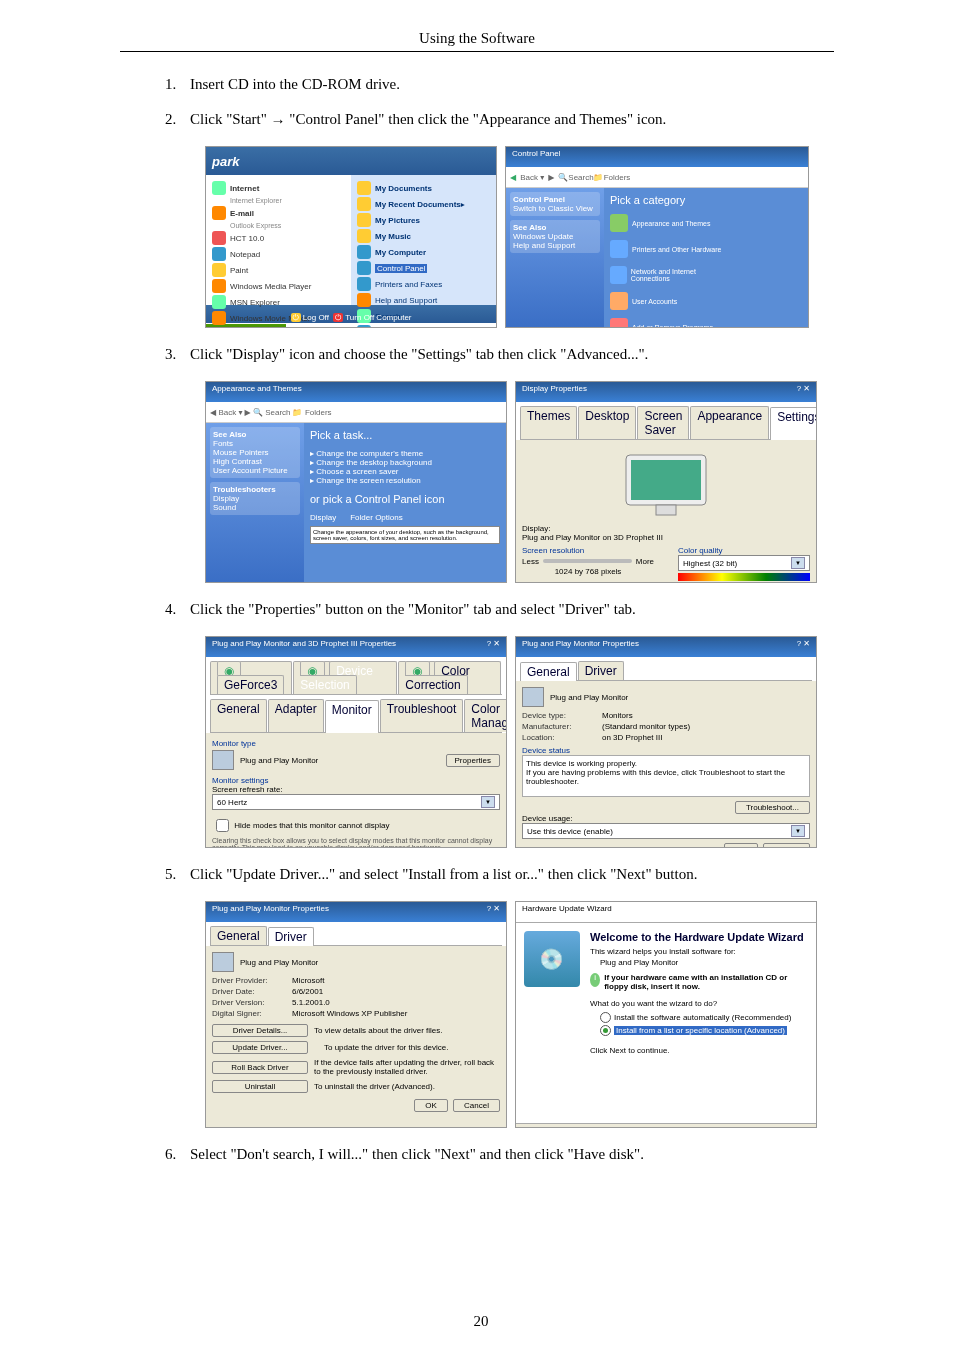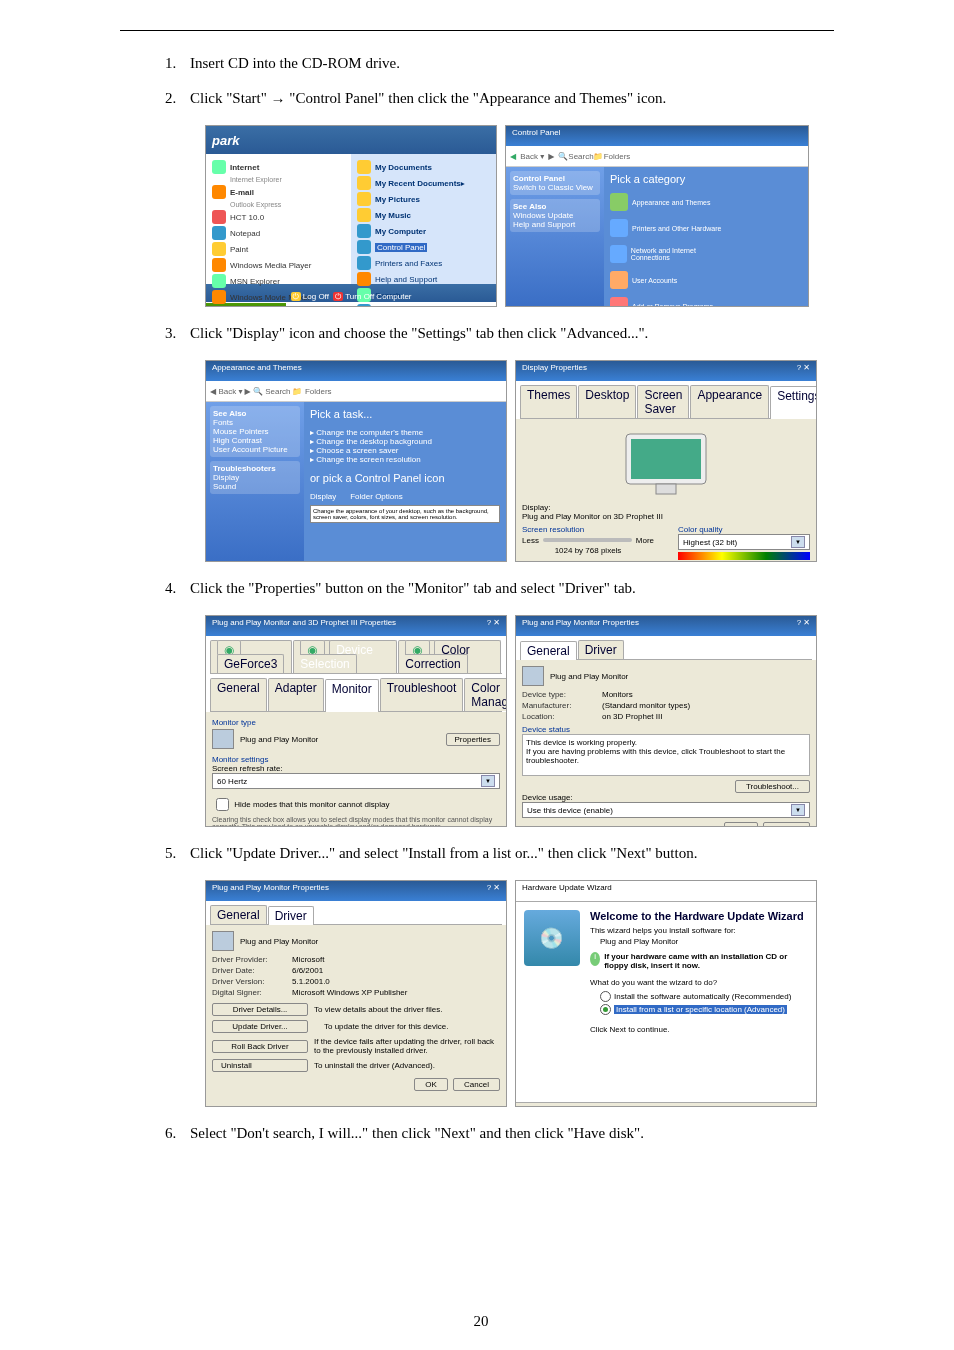--- a/index.html
+++ b/index.html
@@ -110,20 +110,21 @@
     bottom:20px;
     left:8px; right:0;
     text-align:center;
     font-size:15px;
   }
 </style>
 </head>
 <body>
 
 <div class="page">
+  <div class="header-title">Using the Software</div>
   <hr class="rule">
 
   <ol class="steps">
 
     <li>Insert CD into the CD-ROM drive.</li>
 
     <li>Click "Start" → "Control Panel" then click the "Appearance and Themes" icon.</li>
   </ol>
 
   <div class="figure-row">
@@ -482,21 +483,21 @@
           </div>
         <div style="display:flex;gap:16px;margin-top:4px;align-items:center">
             <span class="btn" style="width:78px;text-align:center">Update Driver...</span>
             <span style="flex:1">To update the driver for this device.</span>
           </div>
         <div style="display:flex;gap:6px;margin-top:4px;align-items:center">
             <span class="btn" style="width:78px;text-align:center">Roll Back Driver</span>
             <span style="flex:1">If the device fails after updating the driver, roll back to the previously installed driver.</span>
           </div>
         <div style="display:flex;gap:6px;margin-top:4px;align-items:center">
-            <span class="btn" style="width:78px;text-align:left">Uninstall</span>
+            <span class="btn" style="width:78px;text-align:center">Uninstall</span>
             <span style="flex:1">To uninstall the driver (Advanced).</span>
           </div>
         <div class="dlgbtns" style="margin-top:6px">
           <span class="btn">OK</span>
           <span class="btn">Cancel</span>
         </div>
       </div>
     </div>
 
     <div class="fig fig4b">

